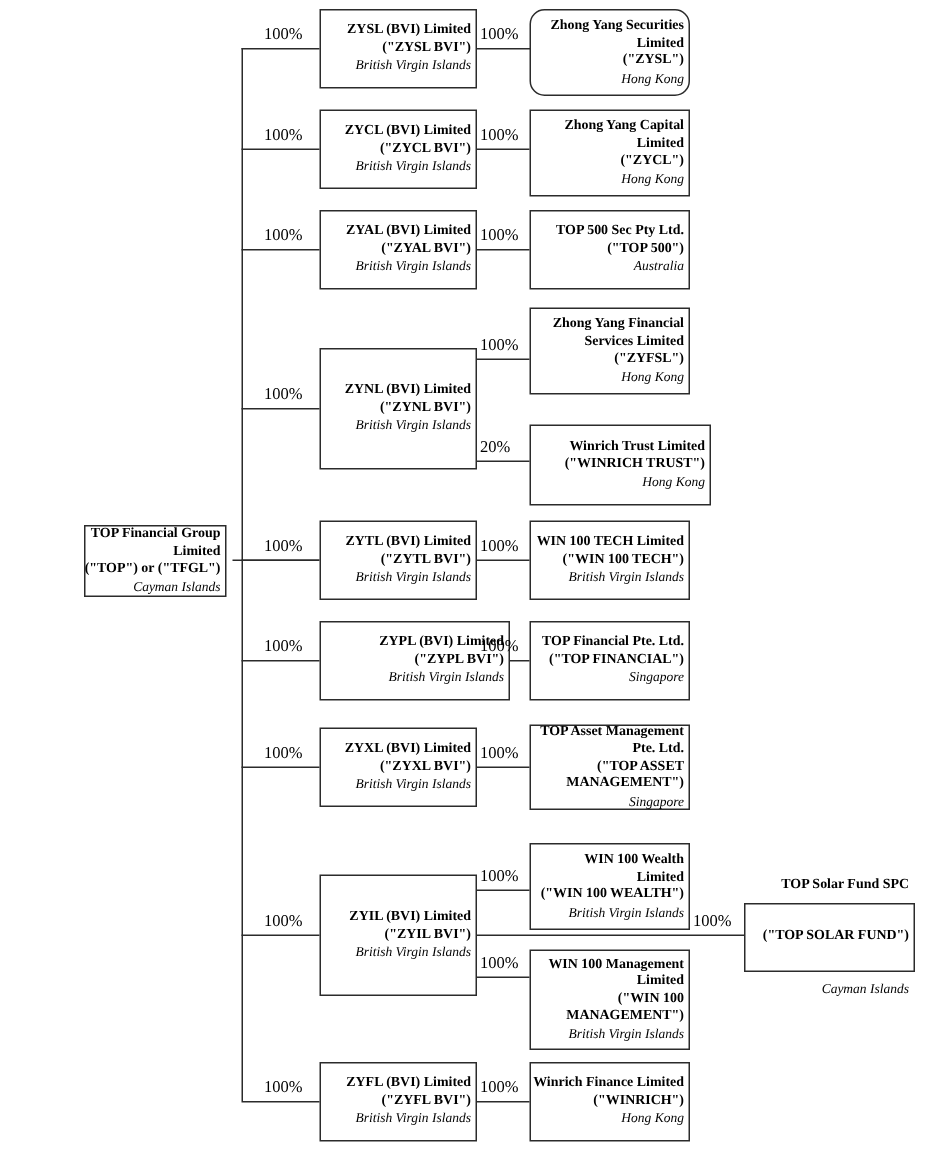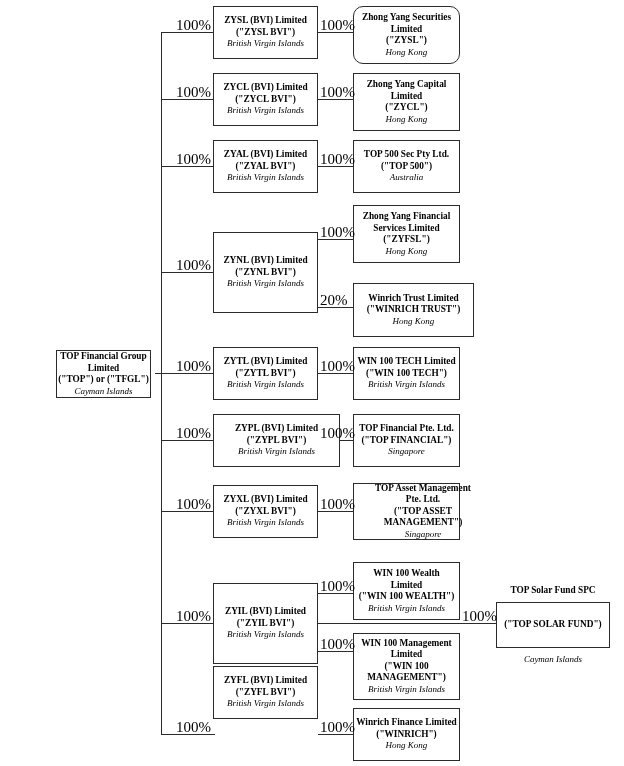--- a/index.html
+++ b/index.html
@@ -16,21 +16,21 @@
     font-family: "Liberation Serif", "DejaVu Serif", serif;
     overflow: hidden;
   }
   .node {
     position: absolute;
     box-sizing: border-box;
     border: 1.6px solid #2b2b2b;
     background: #ffffff;
     display: flex;
     flex-direction: column;
-    align-items: center;
+    align-items: flex-end;
     justify-content: center;
     text-align: center;
     padding: 2px 3px;
     z-index: 3;
   }
   .node .ln {
     font-size: 9.3px;
     font-weight: bold;
     line-height: 11.6px;
     color: #000000;
@@ -39,21 +39,21 @@
   .node .juris {
     font-size: 9px;
     font-style: italic;
     font-weight: normal;
     line-height: 11.4px;
     color: #000000;
     white-space: nowrap;
   }
   .pct {
     position: absolute;
-    font-size: 15px;
+    font-size: 11px;
     color: #000000;
     font-family: "Liberation Serif", "DejaVu Serif", serif;
     white-space: nowrap;
     z-index: 4;
     background: transparent;
   }
   .conn {
     position: absolute;
     background: #2b2b2b;
     z-index: 1;
@@ -134,21 +134,21 @@
   <div class="node" style="left:213px; top:485px; width:105px; height:53px;">
     <div class="ln">ZYXL (BVI) Limited</div>
     <div class="ln">("ZYXL BVI")</div>
     <div class="juris">British Virgin Islands</div>
   </div>
   <div class="node" style="left:213px; top:583px; width:105px; height:81px;">
     <div class="ln">ZYIL (BVI) Limited</div>
     <div class="ln">("ZYIL BVI")</div>
     <div class="juris">British Virgin Islands</div>
   </div>
-  <div class="node" style="left:213px; top:666px; width:105px; height:53px;">
+  <div class="node" style="left:213px; top:708px; width:105px; height:53px;">
     <div class="ln">ZYFL (BVI) Limited</div>
     <div class="ln">("ZYFL BVI")</div>
     <div class="juris">British Virgin Islands</div>
   </div>
 
   <div class="node" style="left:353px; top:6px; width:107px; height:58px;border-radius:10px;">
     <div class="ln">Zhong Yang Securities</div>
     <div class="ln">Limited</div>
     <div class="ln">("ZYSL")</div>
     <div class="juris">Hong Kong</div>

